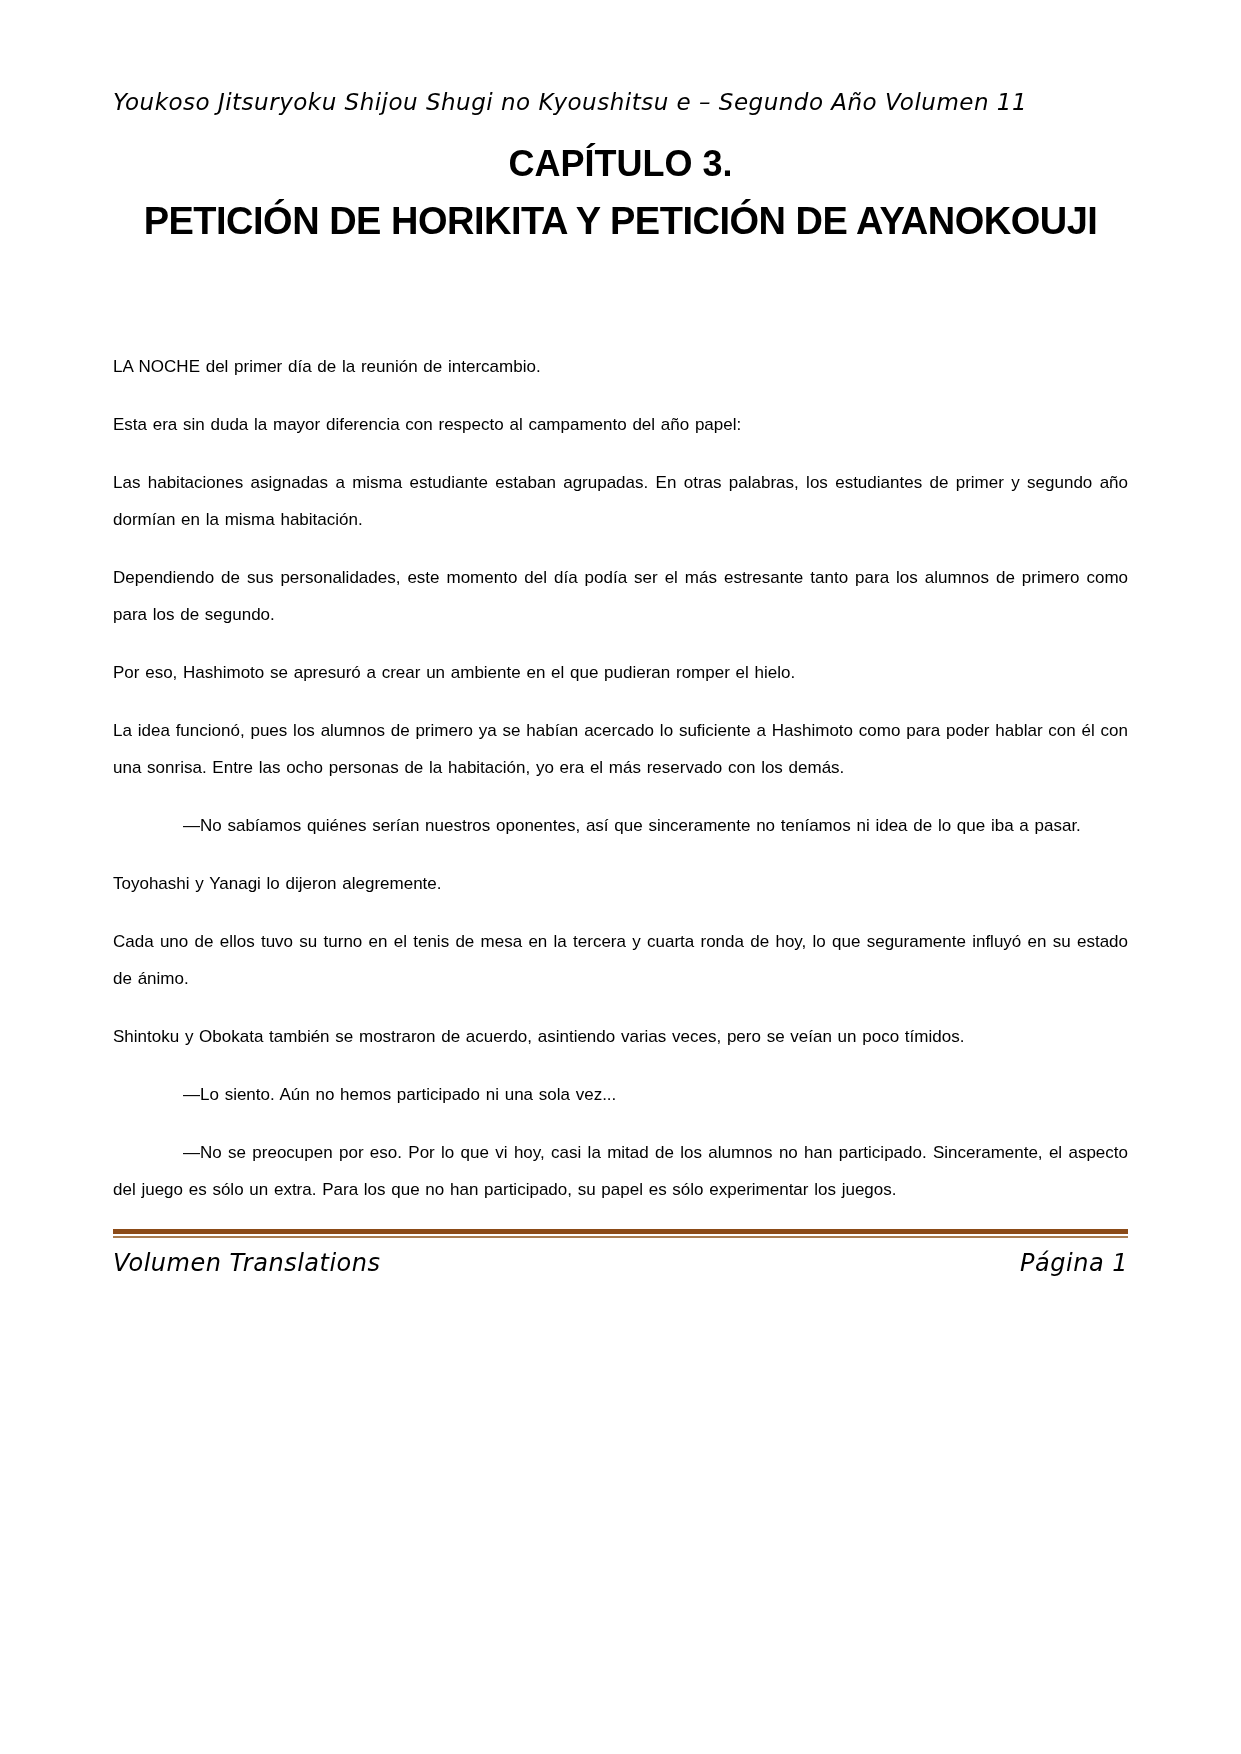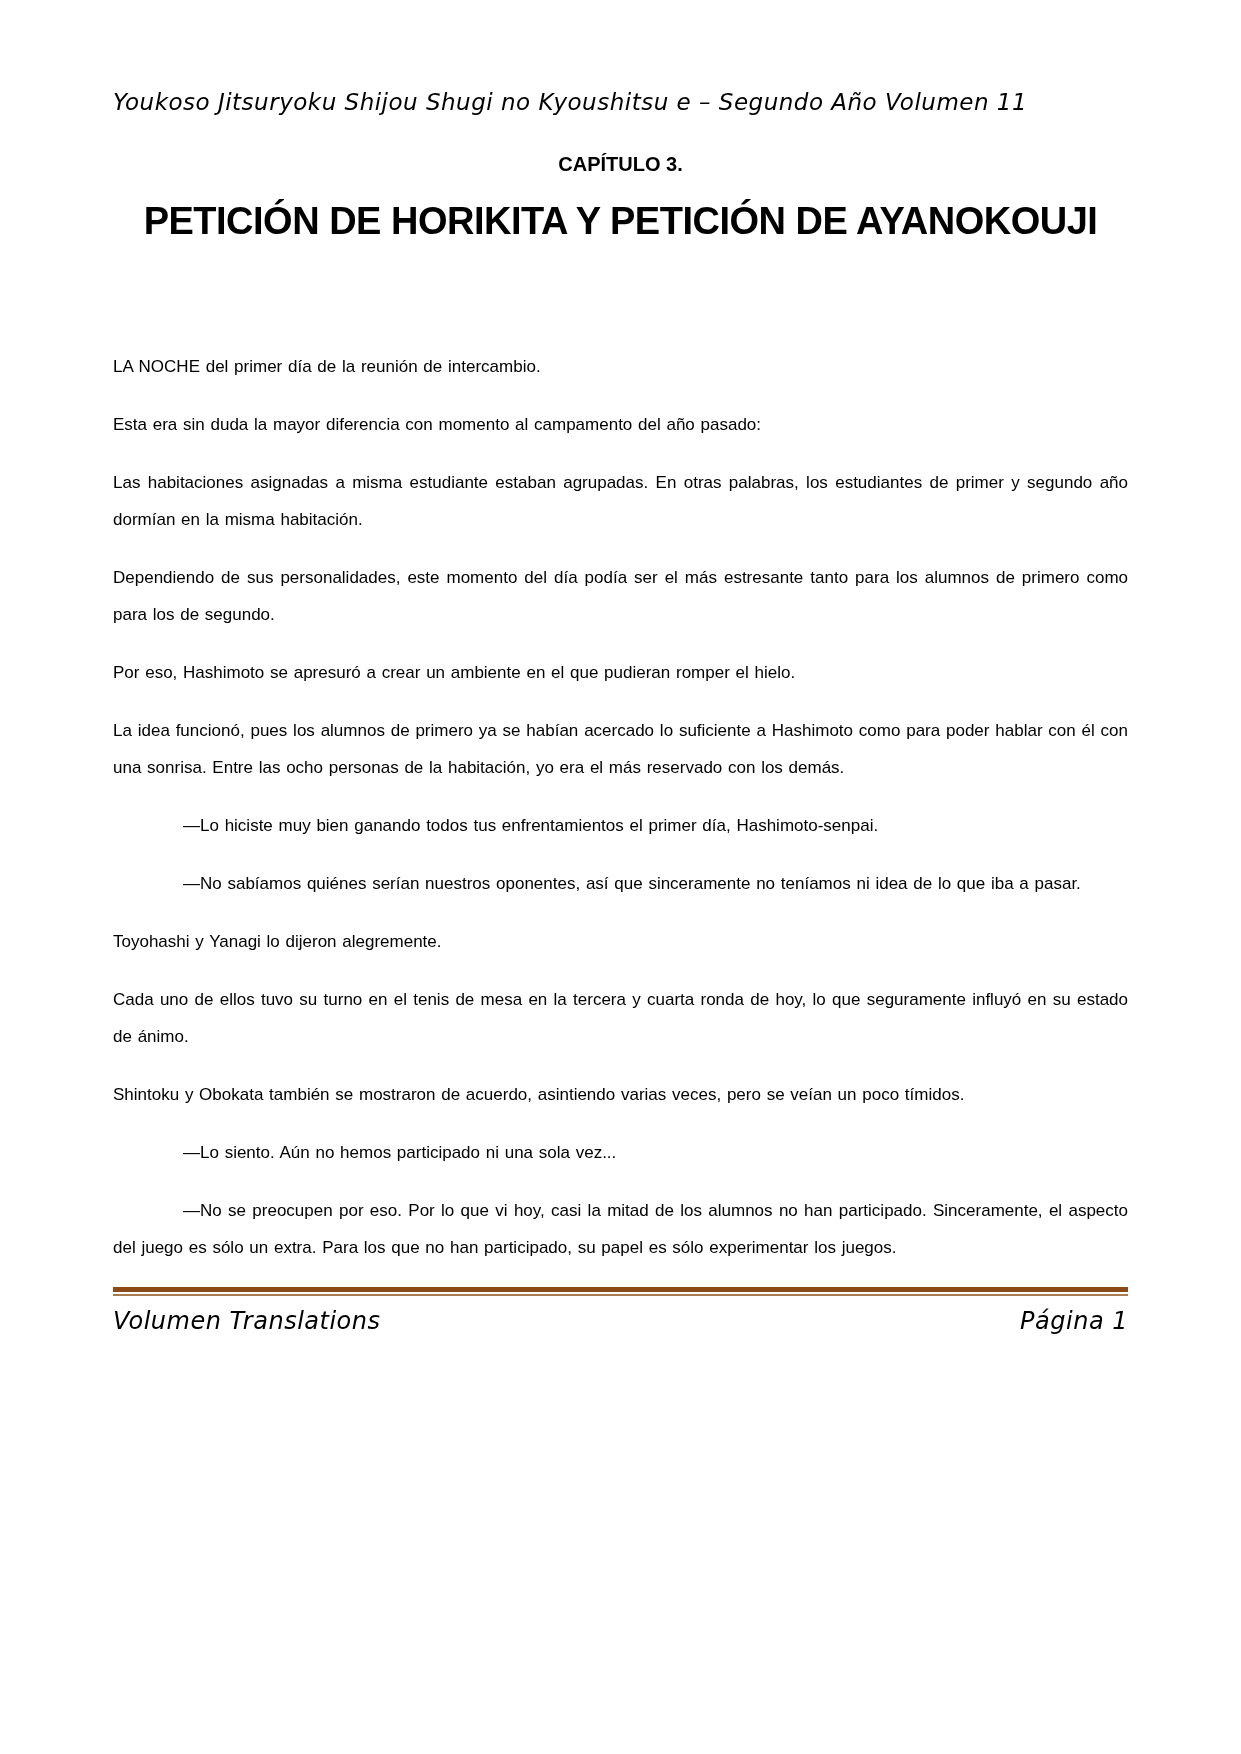--- a/index.html
+++ b/index.html
@@ -22,21 +22,21 @@
     margin-top: 71px;
     font-family: "DejaVu Sans", sans-serif;
     font-style: italic;
     font-size: 23px;
     line-height: 34px;
     letter-spacing: 0.5px;
     white-space: nowrap;
   }
   .chapter-title {
     margin-top: 28px;
-    font-size: 20px;
+    font-size: 36px;
     font-weight: bold;
     line-height: 34px;
     text-align: center;
   }
   .chapter-subtitle {
     margin-top: 23px;
     font-size: 38px;
     font-weight: bold;
     line-height: 34px;
     text-align: center;
@@ -87,26 +87,25 @@
   <div class="content">
 
     <div class="doc-header">Youkoso Jitsuryoku Shijou Shugi no Kyoushitsu e – Segundo Año Volumen 11</div>
 
     <div class="chapter-title">CAPÍTULO 3.</div>
 
     <div class="chapter-subtitle">PETICIÓN DE HORIKITA Y PETICIÓN DE AYANOKOUJI</div>
 
     <div class="body-paragraphs">
         <p class="para">LA NOCHE del primer día de la reunión de intercambio.</p>
-        <p class="para">Esta era sin duda la mayor diferencia con momento al campamento del año pasado:</p>
+        <p class="para">Esta era sin duda la mayor diferencia con respecto al campamento del año papel:</p>
         <p class="para">Las habitaciones asignadas a misma estudiante estaban agrupadas. En otras palabras, los estudiantes de primer y segundo año dormían en la misma habitación.</p>
         <p class="para">Dependiendo de sus personalidades, este momento del día podía ser el más estresante tanto para los alumnos de primero como para los de segundo.</p>
         <p class="para">Por eso, Hashimoto se apresuró a crear un ambiente en el que pudieran romper el hielo.</p>
         <p class="para">La idea funcionó, pues los alumnos de primero ya se habían acercado lo suficiente a Hashimoto como para poder hablar con él con una sonrisa. Entre las ocho personas de la habitación, yo era el más reservado con los demás.</p>
-        <p class="para dialogue">—Lo hiciste muy bien ganando todos tus enfrentamientos el primer día, Hashimoto-senpai.</p>
         <p class="para dialogue">—No sabíamos quiénes serían nuestros oponentes, así que sinceramente no teníamos ni idea de lo que iba a pasar.</p>
         <p class="para">Toyohashi y Yanagi lo dijeron alegremente.</p>
         <p class="para">Cada uno de ellos tuvo su turno en el tenis de mesa en la tercera y cuarta ronda de hoy, lo que seguramente influyó en su estado de ánimo.</p>
         <p class="para">Shintoku y Obokata también se mostraron de acuerdo, asintiendo varias veces, pero se veían un poco tímidos.</p>
         <p class="para dialogue">—Lo siento. Aún no hemos participado ni una sola vez...</p>
         <p class="para dialogue">—No se preocupen por eso. Por lo que vi hoy, casi la mitad de los alumnos no han participado. Sinceramente, el aspecto del juego es sólo un extra. Para los que no han participado, su papel es sólo experimentar los juegos.</p>
       </div>
 
     <div class="footer">
       <div class="footer-rule-thick" style="border-top-color: rgb(139, 74, 23);"></div>

